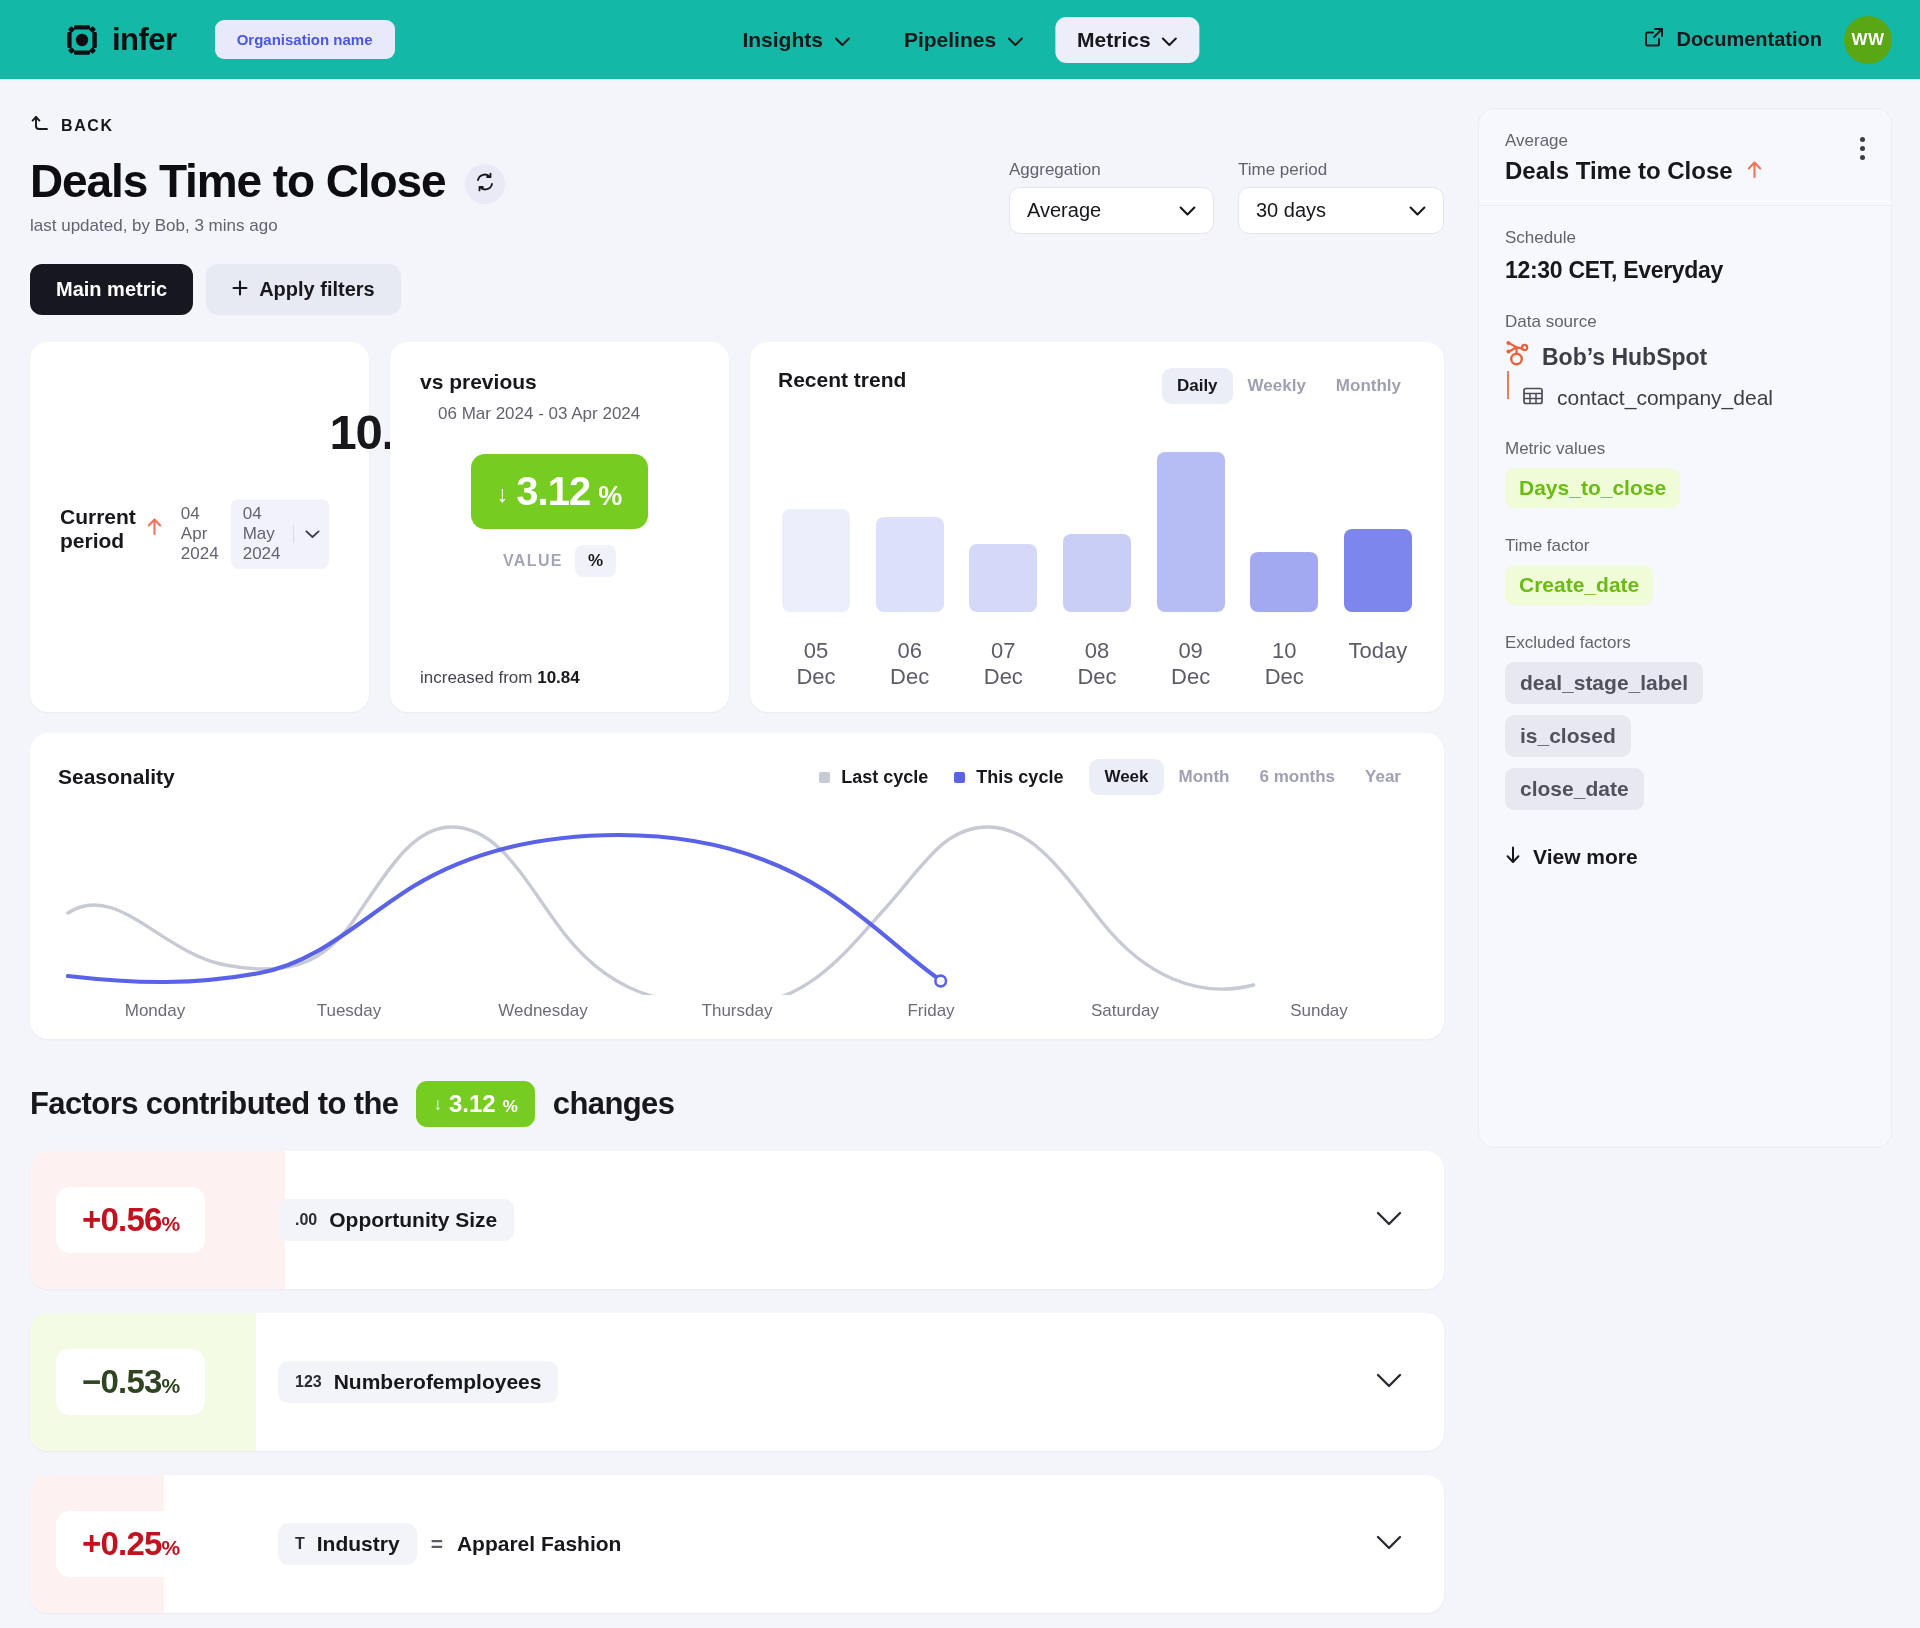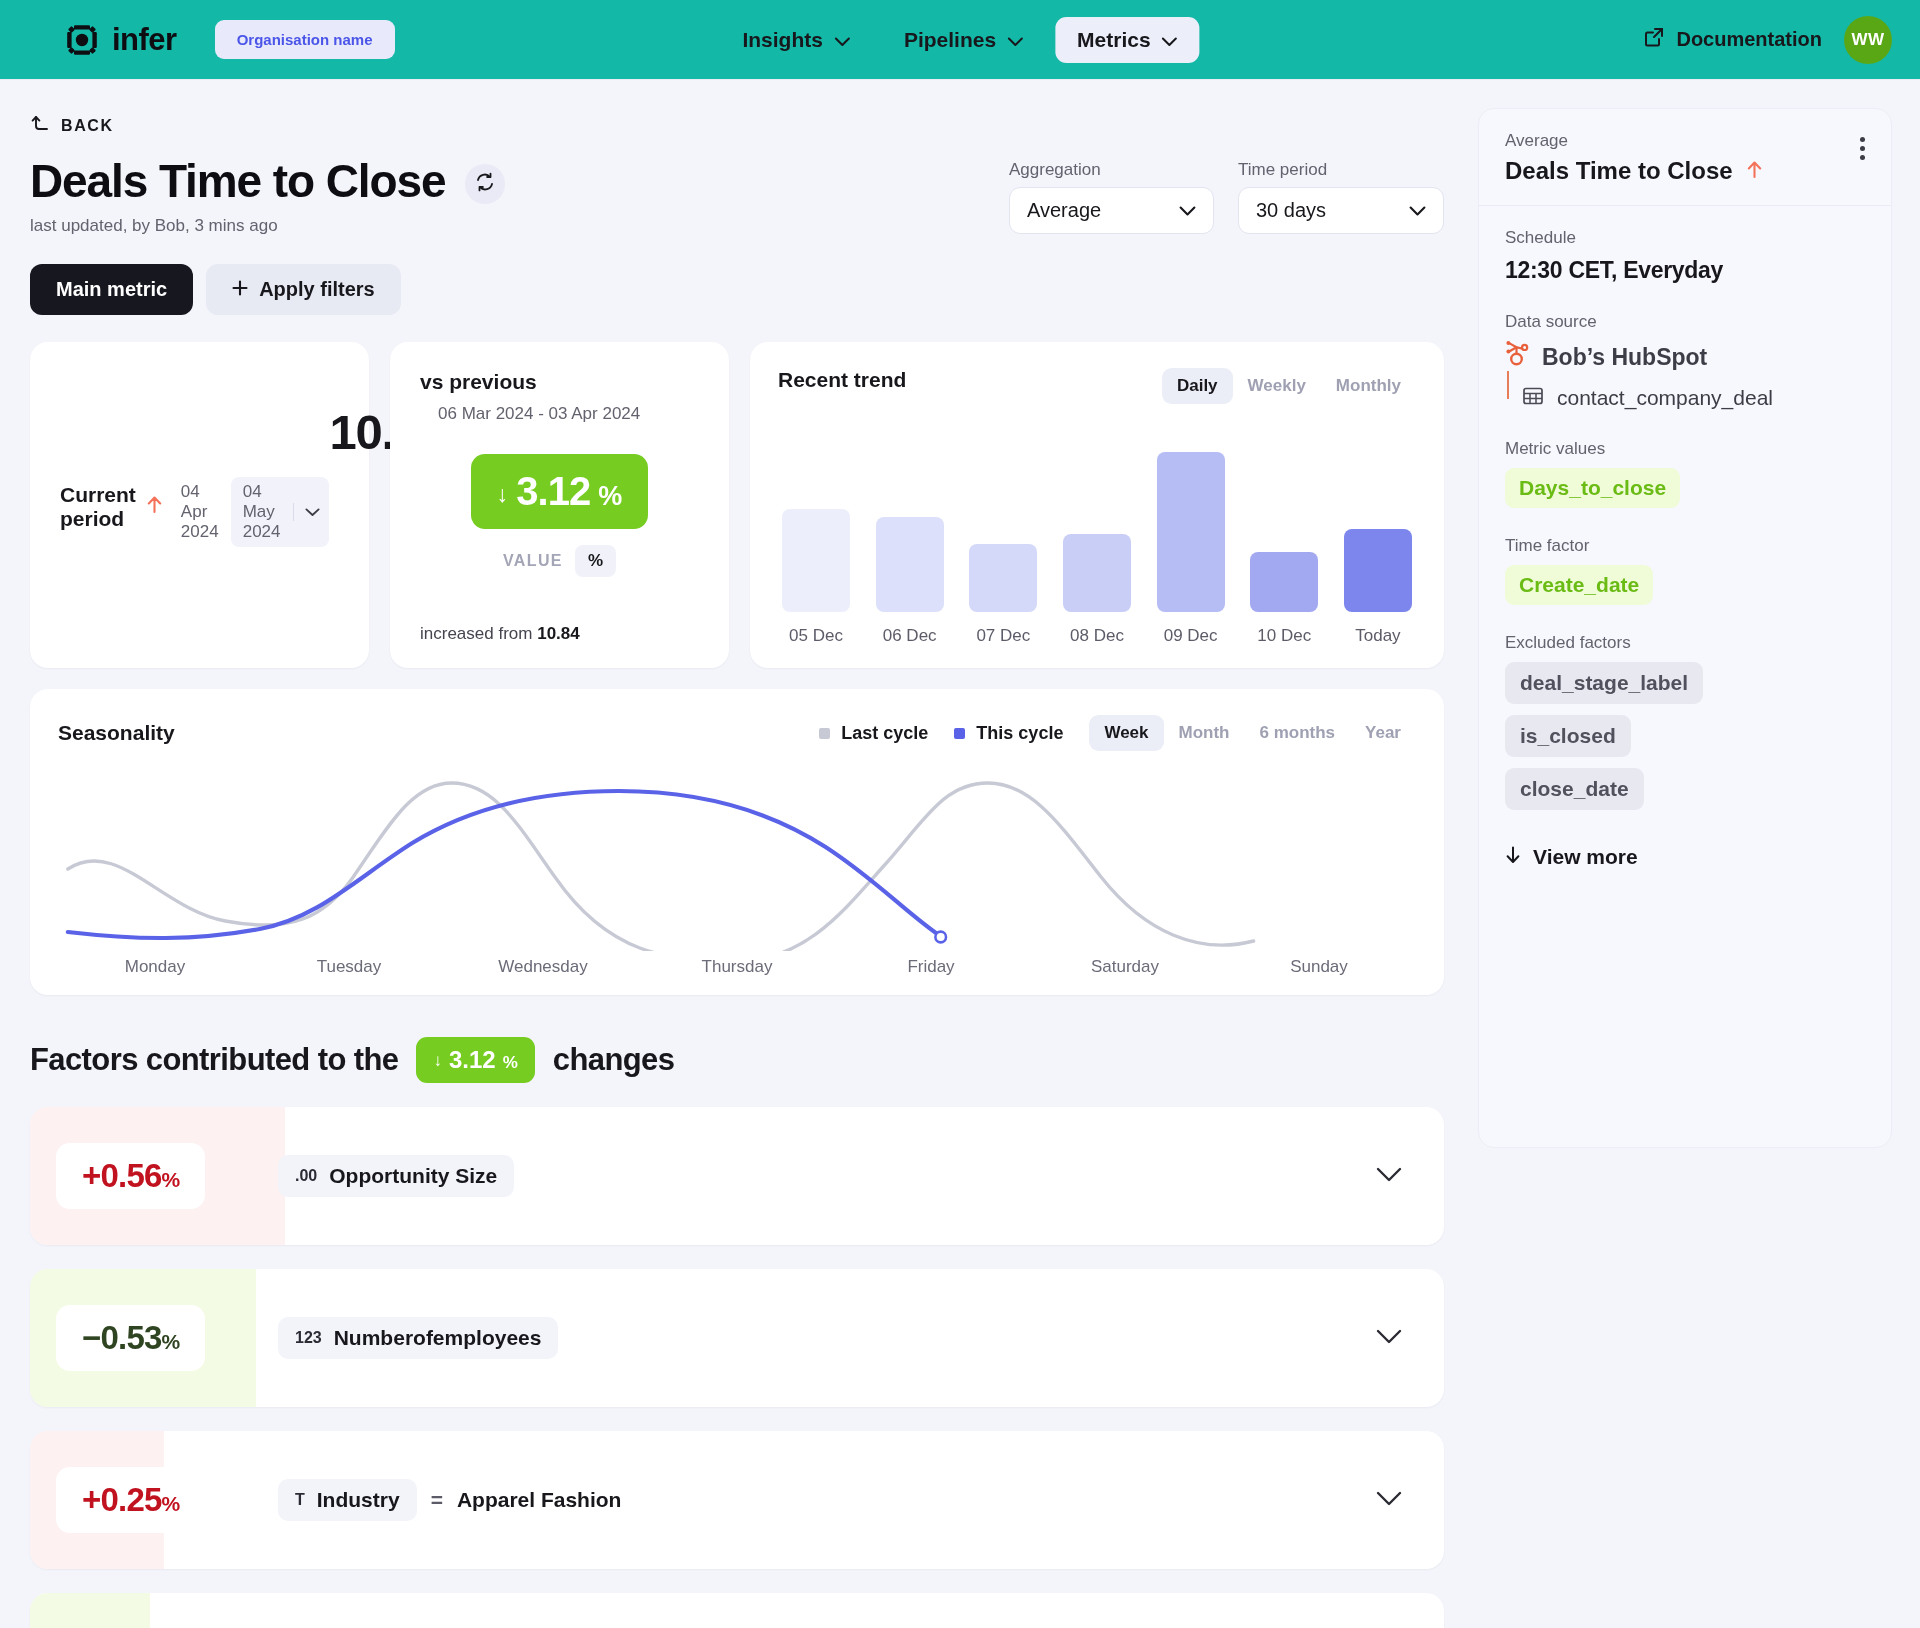--- a/index.html
+++ b/index.html
@@ -158,21 +158,21 @@
   .trend-title { font-size: 21px; font-weight: 700; }
   .seg {
     display: flex; background: transparent; border-radius: 9px; overflow: hidden;
   }
   .seg div { font-size: 17px; font-weight: 600; color: #9fa1b3; padding: 8px 15px; border-radius: 9px; }
   .seg div.on { background: #eceef7; color: #17171c; }
   .bars { display: flex; align-items: flex-end; justify-content: space-between; height: 190px; margin-top: 18px; padding: 0 4px; }
   .barcol { width: 68px; display: flex; flex-direction: column; align-items: center; }
   .bar { width: 68px; border-radius: 8px; }
   .barlabels { display: flex; justify-content: space-between; margin-top: 14px; padding: 0 4px; }
-  .barlabels div { width: 68px; text-align: center; font-size: 17px; color: #5b5c68; }
+  .barlabels div { width: 68px; text-align: center; font-size: 22px; color: #5b5c68; margin-top: 12px; }
 
   
   .season-card { margin-top: 21px; padding: 26px 28px 18px; }
   .season-head { display: flex; align-items: center; justify-content: space-between; }
   .season-title { font-size: 21px; font-weight: 700; }
   .legend-wrap { display: flex; align-items: center; gap: 26px; }
   .legend { display: flex; align-items: center; gap: 11px; font-size: 18px; font-weight: 700; }
   .sq { width: 11px; height: 11px; border-radius: 2px; }
   .season-chart { height: 182px; margin-top: 18px; position: relative; }
   .daylabels { display: flex; margin-top: 6px; }

